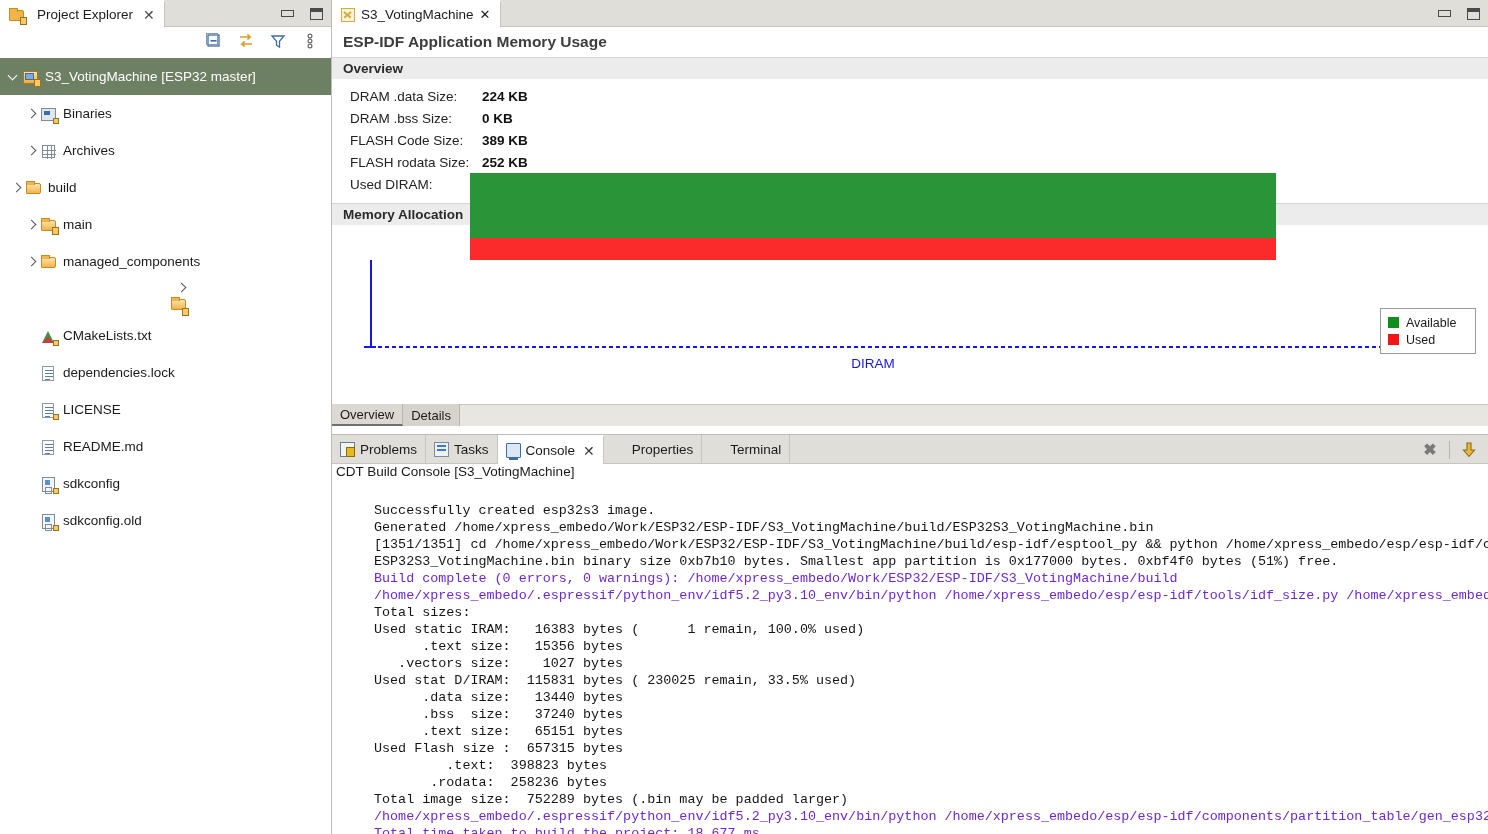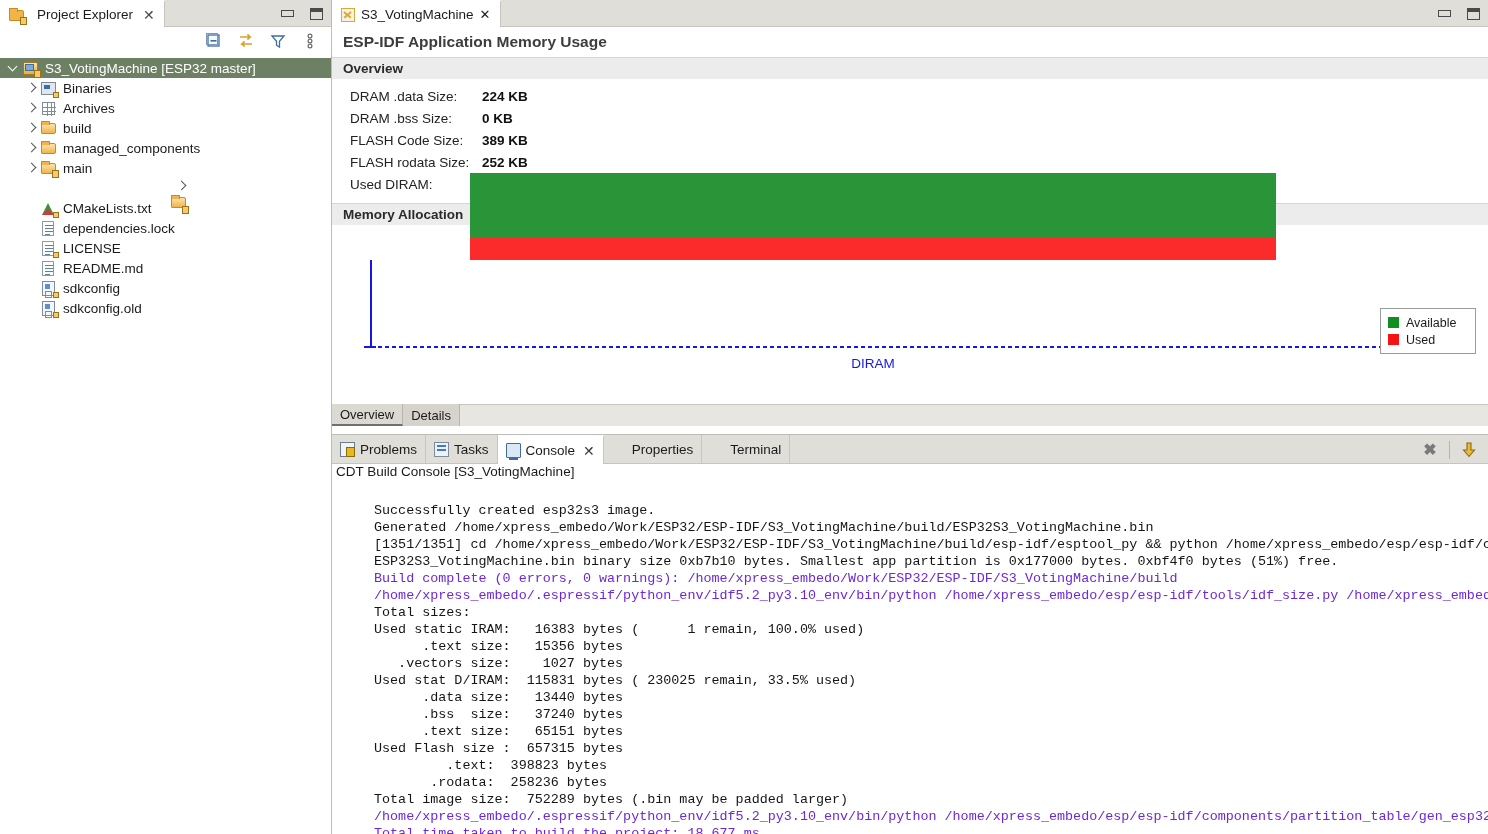--- a/index.html
+++ b/index.html
@@ -45,21 +45,21 @@
 
   .pe-toolbar {
     position: relative; height: 28px; background: #ffffff;
     display: flex; align-items: center; justify-content: flex-end;
     gap: 14px; padding-right: 12px;
   }
   .tb-ico { width: 18px; height: 18px; position: relative; cursor: default; }
 
   .pe-tree { position: absolute; left: 0; top: 56px; right: 0; bottom: 0;
              background: #fff; padding-top: 2px; overflow: hidden; }
-  .tr-row { display: flex; align-items: center; height: 20px; padding-left: 6px;
+  .tr-row { display: flex; align-items: center; height: 37px; padding-left: 6px;
             font-size: 13.5px; white-space: nowrap; }
   .tr-row.sel { background: #6e8064; color: #ffffff; }
   .tw { width: 16px; height: 16px; flex: 0 0 16px; position: relative; }
   .tw.open::before, .tw.closed::before {
     content: ""; position: absolute; left: 4px; top: 4px;
     width: 6px; height: 6px;
     border-right: 1.6px solid #555; border-bottom: 1.6px solid #555;
   }
   .tw.closed::before { transform: rotate(-45deg); }
   .tw.open::before   { transform: rotate(45deg); top: 3px; left: 3px; }
@@ -285,41 +285,41 @@
           </span>
           <span class="tr-label">Binaries</span>
         </div>
         <div class="tr-row" style="padding-left: 24px;">
           <span class="tw closed"></span>
           <span class="ficon">
             <span class="arch"></span>
           </span>
           <span class="tr-label">Archives</span>
         </div>
-        <div class="tr-row" style="padding-left: 24px; text-align: right;">
+        <div class="tr-row" style="padding-left: 9px; text-align: right;">
           <span class="tw closed"></span>
           <span class="ficon">
             <span class="fo open"></span>
           </span>
           <span class="tr-label">build</span>
-        </div>
-        <div class="tr-row" style="padding-left: 24px;">
-          <span class="tw closed"></span>
-          <span class="ficon">
-            <span class="fo open"></span>
-          </span>
-          <span class="tr-label">managed_components</span>
         </div>
         <div class="tr-row" style="padding-left: 24px;">
           <span class="tw closed"></span>
           <span class="ficon">
             <span class="fo open"></span>
             <span class="deco"></span>
           </span>
           <span class="tr-label">main</span>
+        </div>
+        <div class="tr-row" style="padding-left: 24px;">
+          <span class="tw closed"></span>
+          <span class="ficon">
+            <span class="fo open"></span>
+          </span>
+          <span class="tr-label">managed_components</span>
         </div>
         <div class="tr-row" style="padding-left: 32px; flex-direction: column;">
           <span class="tw closed"></span>
           <span class="ficon">
             <span class="fo open"></span>
             <span class="deco"></span>
           </span>
           <span class="tr-label">square_line</span>
         </div>
         <div class="tr-row" style="padding-left: 24px;">

